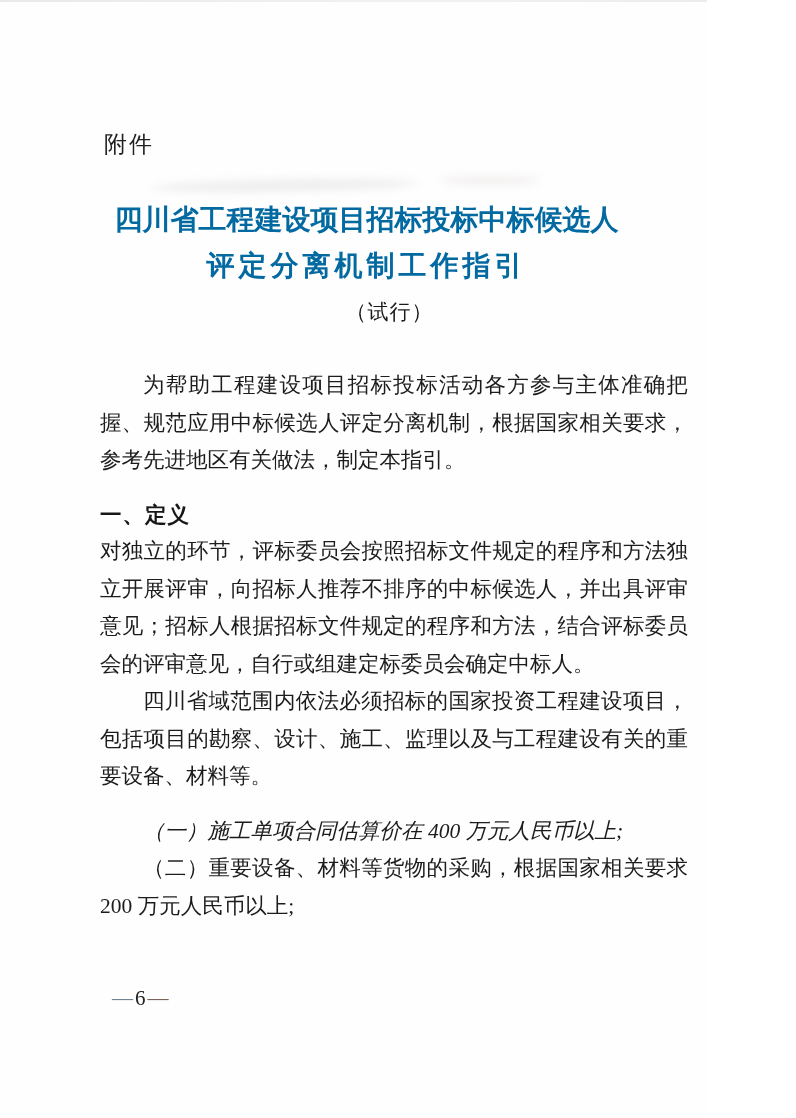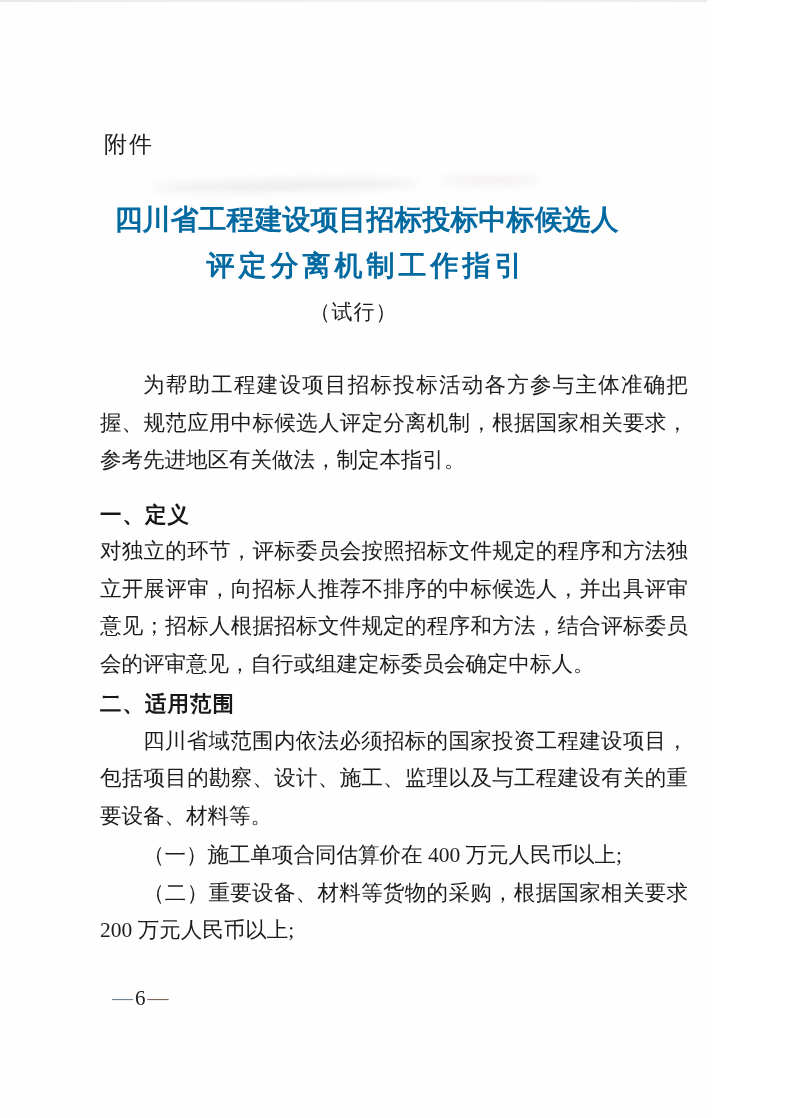--- a/index.html
+++ b/index.html
@@ -29,37 +29,37 @@
     background: #c7b6b4; opacity: .20; filter: blur(4px); }
   .title {
     position: absolute; left: 0; top: 197px; width: 100%;
     text-align: center; font-weight: bold; font-size: 28px;
     line-height: 46px; color: #0369a1; margin-left: 13px;
   }
   .title .t2 { letter-spacing: 4px; }
   .subtitle {
     position: absolute; left: 0; top: 296px; width: 100%;
     text-align: center; font-size: 21px; line-height: 32px;
-    letter-spacing: 1px; color: #1b1b1b;
+    letter-spacing: 1px; color: #1b1b1b; padding-left: 36px;
   }
   .body {
     position: absolute; left: 100px; top: 367px; width: 588px;
     font-size: 21.5px; line-height: 37.5px; color: #1c1c1c;
   }
   .ln { margin: 0; padding: 0; white-space: nowrap; }
   .ln.j { white-space: normal; text-align: justify; text-align-last: justify; }
   .ln.ind { text-indent: 43px; }
   .hd {
     font-family: "DejaVu Sans", "Liberation Sans", sans-serif;
     font-weight: bold; font-size: 21.5px; letter-spacing: 1px;
     margin: 0; padding: 0; color: #171717;
   }
   .hd.h1 { margin-top: 16px; }
   .hd.h2 { margin-top: 2px; }
-  .item-start { margin-top: 2px; }
+  .item-start { margin-top: 17px; font-style: italic; }
   .pagenum {
     position: absolute; left: 112px; top: 985px;
     font-size: 21px; line-height: 26px; letter-spacing: 1px;
   }
   .pagenum .dash-l { color: #6a7d8c; }
   .pagenum .num   { color: #222222; padding: 0 1px; }
   .pagenum .dash-r { color: #77594f; }
 </style>
 </head>
 <body>
@@ -84,21 +84,20 @@
     <p class="ln j">握、规范应用中标候选人评定分离机制，根据国家相关要求，</p>
     <p class="ln">参考先进地区有关做法，制定本指引。</p>
 
     <h2 class="hd h1 ind">一、定义</h2>
 
     <p class="ln j">对独立的环节，评标委员会按照招标文件规定的程序和方法独</p>
     <p class="ln j">立开展评审，向招标人推荐不排序的中标候选人，并出具评审</p>
     <p class="ln j">意见；招标人根据招标文件规定的程序和方法，结合评标委员</p>
     <p class="ln">会的评审意见，自行或组建定标委员会确定中标人。</p>
 
-    <h2 class="hd h2 ind">二、适用范围</h2>
 
     <p class="ln ind j">四川省域范围内依法必须招标的国家投资工程建设项目，</p>
     <p class="ln j">包括项目的勘察、设计、施工、监理以及与工程建设有关的重</p>
     <p class="ln">要设备、材料等。</p>
 
     <p class="ln ind item-start">（一）施工单项合同估算价在 400 万元人民币以上;</p>
 
     <p class="ln ind j">（二）重要设备、材料等货物的采购，根据国家相关要求</p>
     <p class="ln">200 万元人民币以上;</p>
   </div>

